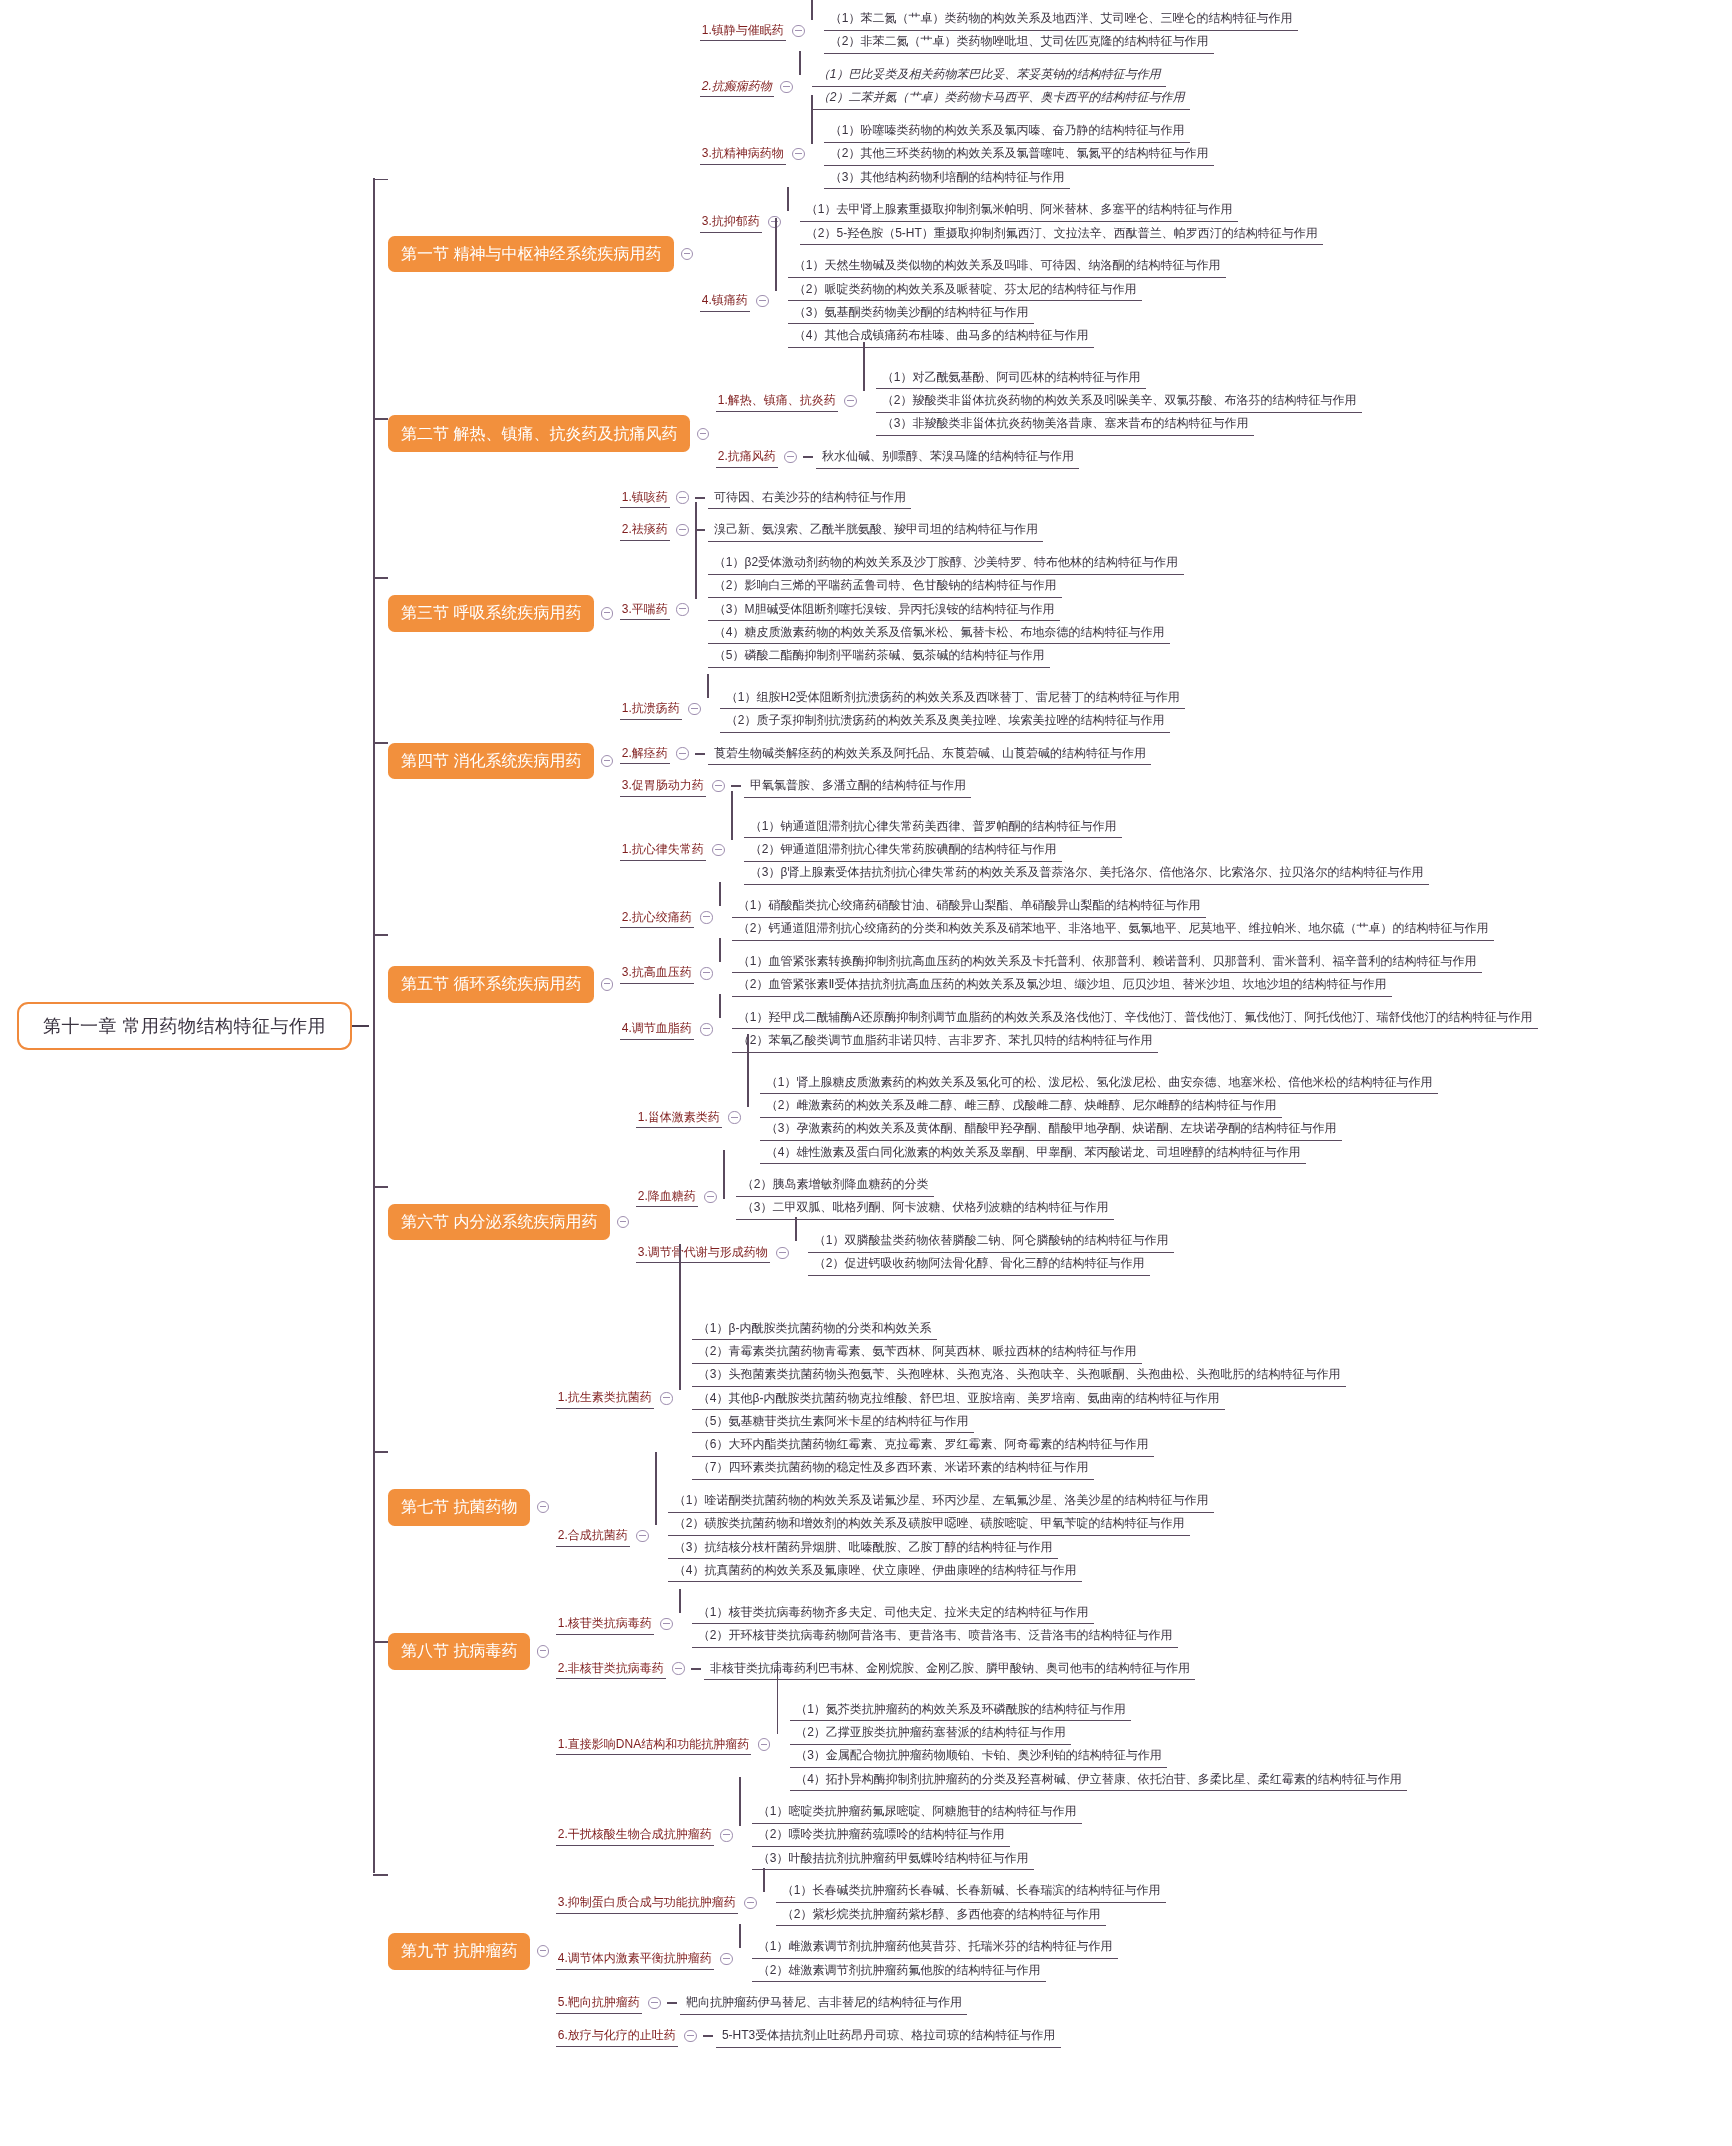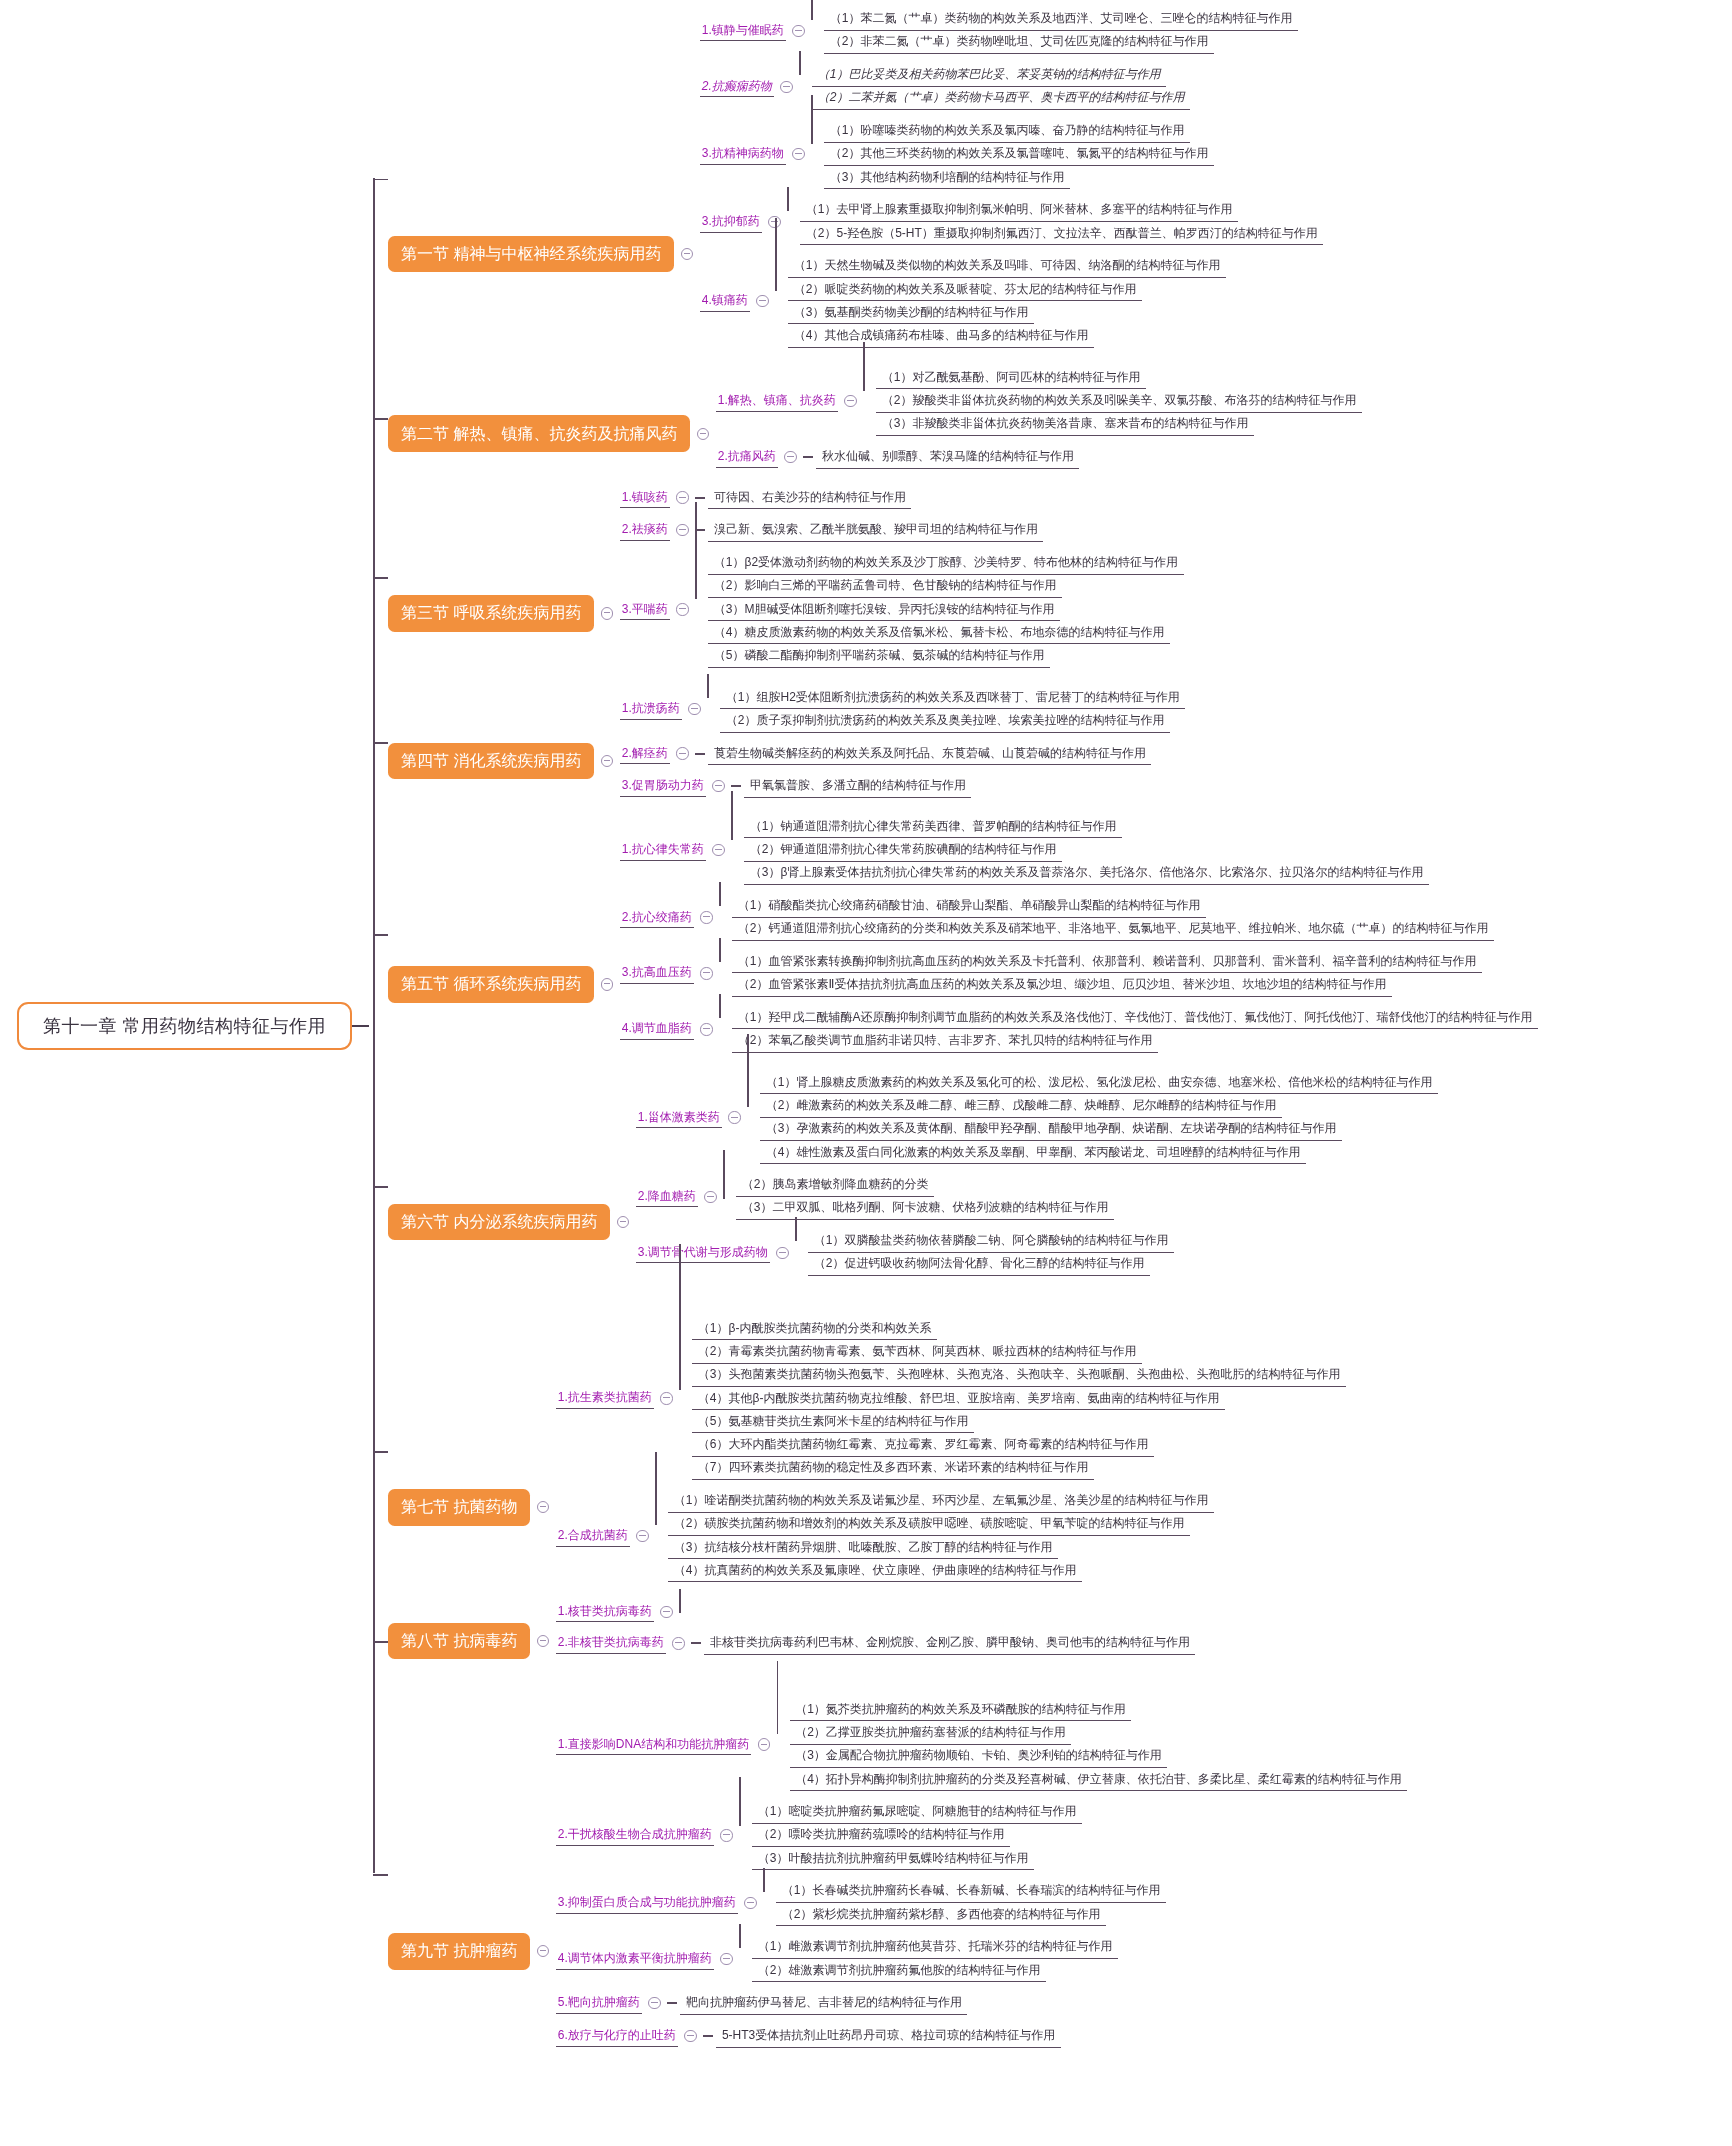--- a/index.html
+++ b/index.html
@@ -81,21 +81,21 @@
 
   
   .lvl2-list{ display:flex; flex-direction:column; }
   .lvl2{
     display:flex;
     align-items:center;
     position:relative;
   }
   .lvl2-label{
     font-size:12px;
-    color:#a21caf;
+    color:#7f1d1d;
     white-space:nowrap;
     line-height:1;
     padding:3.7px 1.9px 4.7px 1.9px;
     border-bottom:1.1px solid #5a4a5e;
   }
   .toggle{
     display:inline-block;
     width:10.3px;height:10.3px;
     border:1px solid #9f8fb0;
     border-radius:50%;
@@ -448,20 +448,24 @@
         <div class="sec-connector" style="top: 40px;"></div>
         <div class="sec-label" style="margin-top: 21.5px;">第八节 抗病毒药</div>
         <span class="toggle sec-toggle" style="margin-top: 21.5px;"></span>
         <div class="lvl2-list">
           <div class="lvl2" style="margin-top: 0px;">
             <div class="lvl2-label">1.核苷类抗病毒药</div>
             <span class="toggle"></span>
             <div class="rail" style="min-height: 0.9px;">
               <div class="vseg" style="top: -12px; height: 24px;"></div>
             </div>
+            <div class="lvl3-list">
+              <div class="leaf">（1）核苷类抗病毒药物齐多夫定、司他夫定、拉米夫定的结构特征与作用</div>
+              <div class="leaf">（2）开环核苷类抗病毒药物阿昔洛韦、更昔洛韦、喷昔洛韦、泛昔洛韦的结构特征与作用</div>
+            </div>
           </div>
           <div class="lvl2" style="margin-top: 9.4px;">
             <div class="lvl2-label">2.非核苷类抗病毒药</div>
             <span class="toggle"></span>
             <div class="hstub" style="margin-right: 3.7px;"></div>
             <div class="lvl3-list">
               <div class="leaf">非核苷类抗病毒药利巴韦林、金刚烷胺、金刚乙胺、膦甲酸钠、奥司他韦的结构特征与作用</div>
             </div>
           </div>
         </div>

